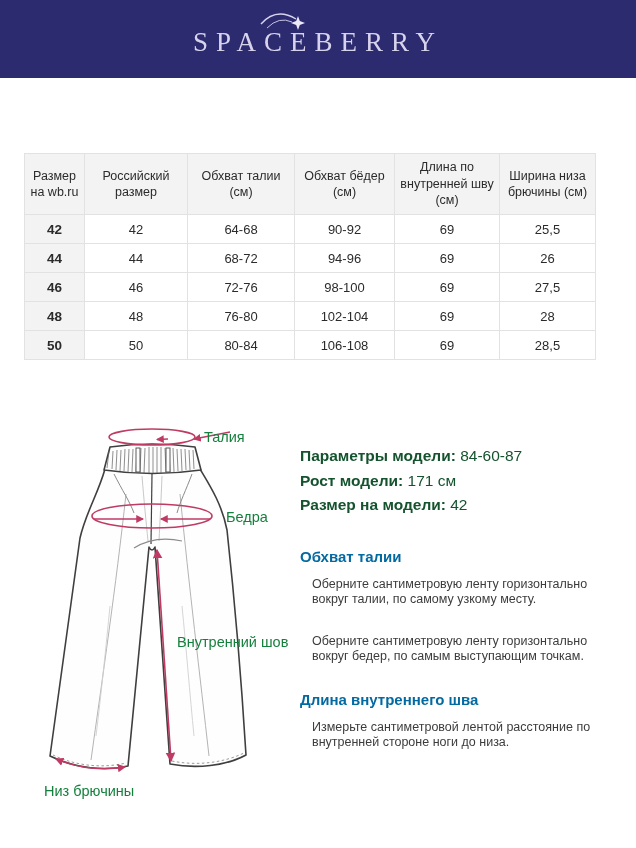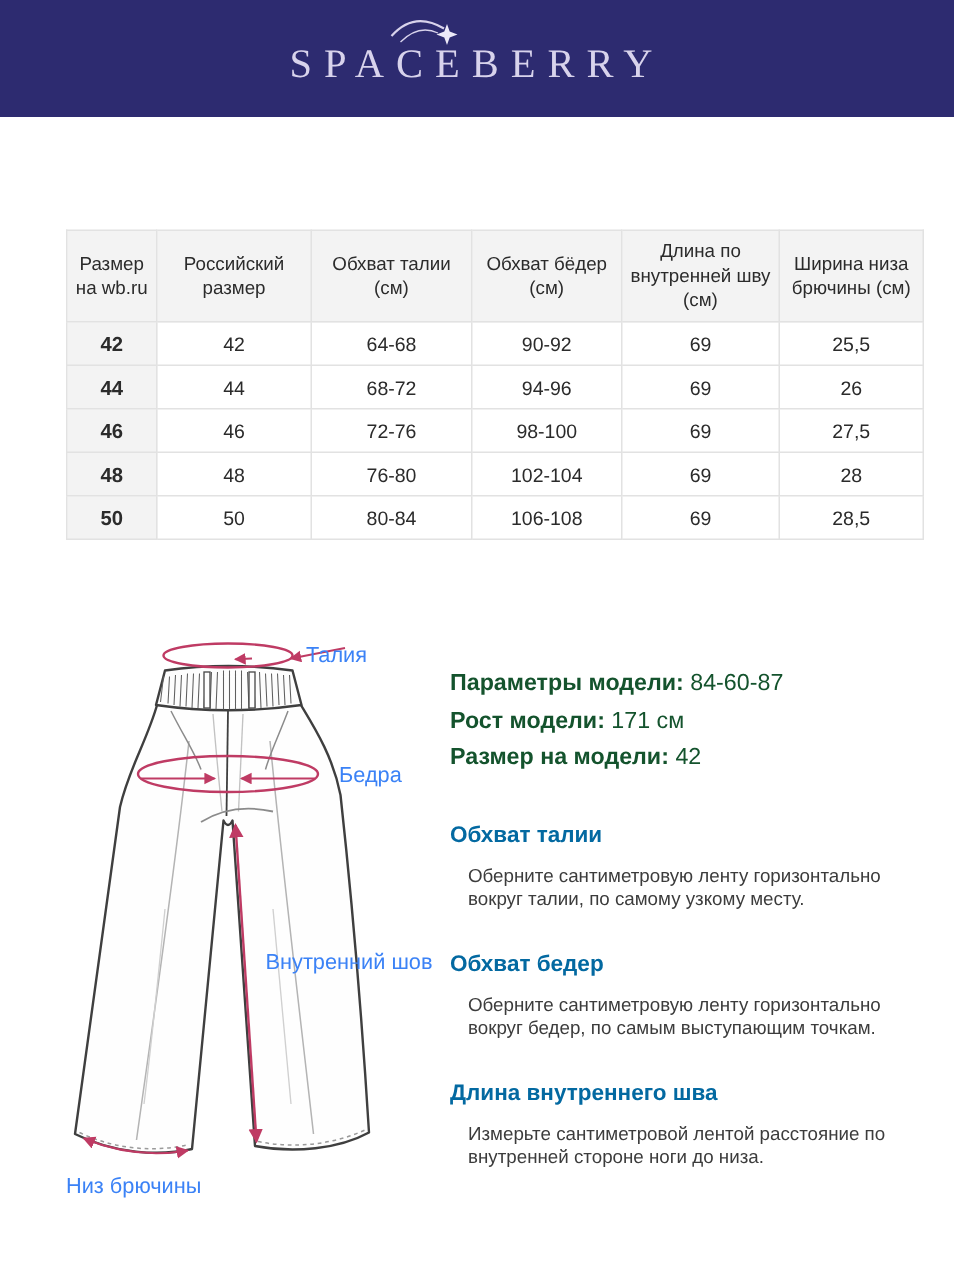--- a/index.html
+++ b/index.html
@@ -8,32 +8,32 @@
 
   
   .header{position:absolute;left:0;top:0;width:636px;height:78px;background:#2d2b70;}
   .logo{position:absolute;left:0;top:27px;width:636px;text-align:center;
         font-family:"Liberation Serif", serif;font-weight:400;
         font-size:27px;letter-spacing:8px;padding-left:0;box-sizing:border-box;
         color:#d8d3ec;}
   .comet{position:absolute;left:258px;top:8px;}
 
   
-  .size-table{position:absolute;left:44px;top:153px;width:571px;border-collapse:collapse;
+  .size-table{position:absolute;left:24px;top:153px;width:571px;border-collapse:collapse;
               table-layout:fixed;border-radius:12px;}
   .size-table th,.size-table td{border:1px solid #e2e2e2;text-align:center;vertical-align:middle;
               color:#2b2b2b;padding:2px 4px;}
   .size-table th{background:#f3f3f3;font-weight:400;font-size:12.5px;line-height:1.32;height:56px;}
   .size-table td{font-size:13px;height:24px;font-weight:400;}
   .size-table td.rowhead{background:#f3f3f3;font-weight:700;font-size:13.5px;}
 
   
   .diagram{position:absolute;left:30px;top:416px;width:270px;height:400px;}
   .diagram svg{position:absolute;left:0;top:0;}
-  .dlabel{position:absolute;font-size:14.5px;font-weight:500;color:#3b82f6;line-height:17px;}
+  .dlabel{position:absolute;font-size:14.5px;font-weight:500;color:#15803d;line-height:17px;}
   .dlabel.waist{left:174px;top:13px;}
   .dlabel.hips{left:196px;top:93px;}
   .dlabel.inseam{left:147px;top:218px;width:118px;}
   .dlabel.hem{left:14px;top:367px;}
 
   
   .right-col{position:absolute;left:300px;top:444px;width:314px;}
   .param{font-size:15.5px;line-height:24.5px;color:#14532d;}
   .param .pl{font-weight:700;}
   .msec{margin-top:30px;}
@@ -186,21 +186,20 @@
     <div class="param">
       <span class="pl">Размер на модели:</span>
       <span>42</span>
     </div>
 
     <div class="msec">
       <h3>Обхват талии</h3>
       <p>Оберните сантиметровую ленту горизонтально вокруг талии, по самому узкому месту.</p>
     </div>
     <div class="msec">
-      <h3>Обхват бедер</h3>
       <p>Оберните сантиметровую ленту горизонтально вокруг бедер, по самым выступающим точкам.</p>
     </div>
     <div class="msec">
       <h3>Длина внутреннего шва</h3>
       <p>Измерьте сантиметровой лентой расстояние по внутренней стороне ноги до низа.</p>
     </div>
   </div>
 
 </div>
 

